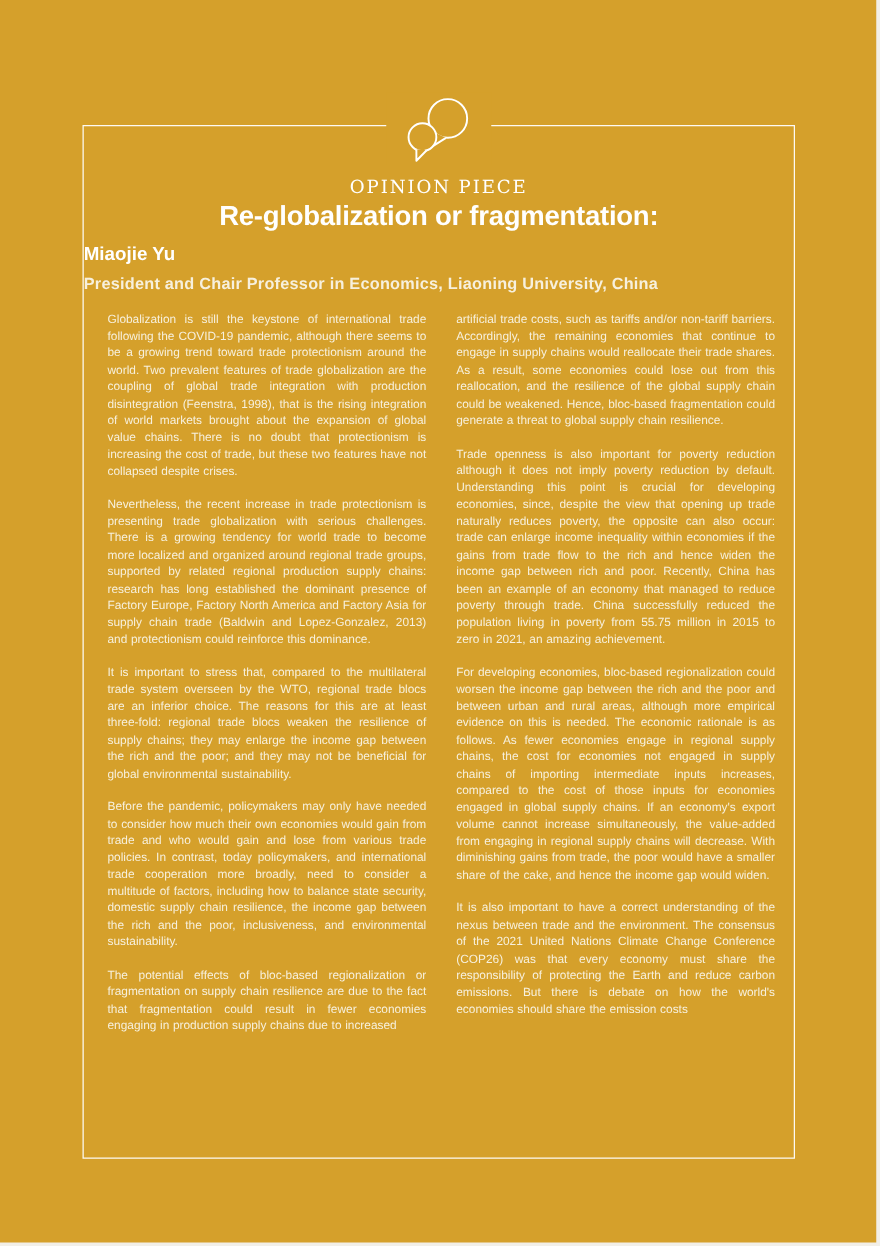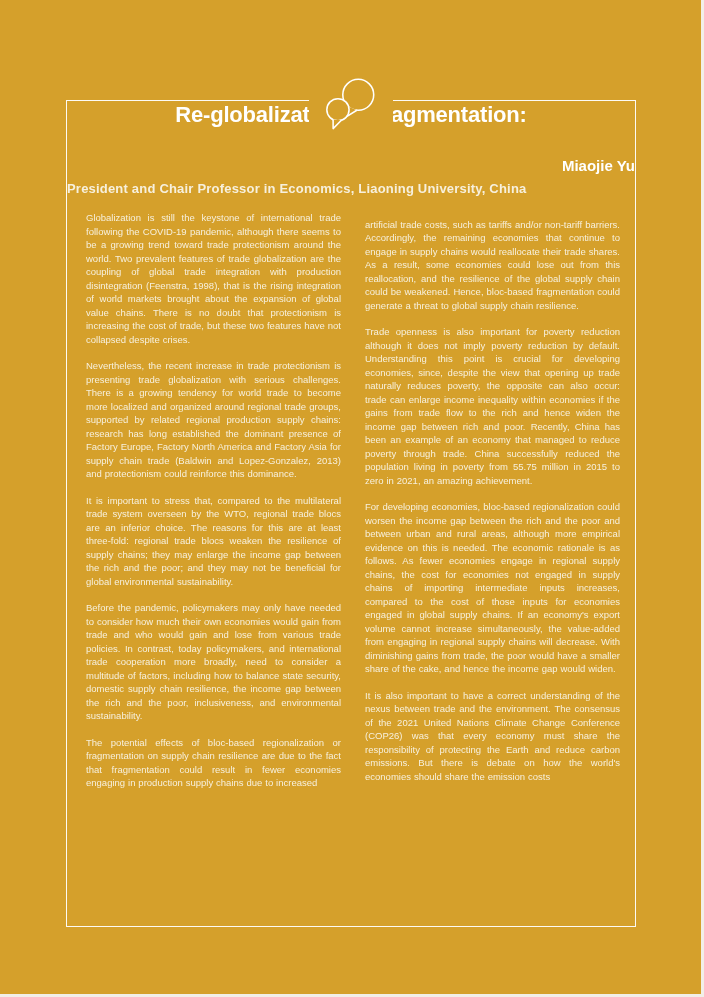--- a/index.html
+++ b/index.html
@@ -42,41 +42,40 @@
   }
   .title{
     text-align:center;
     font-size:22px;
     line-height:28px;
     font-weight:bold;
     color:var(--white);
     letter-spacing:-0.2px;
   }
   .author{
-    margin-top:28px;
-    text-align:right;
+    margin-top:8px;
+    text-align:left;
     font-size:15px;
     line-height:18px;
     font-weight:bold;
     color:var(--white);
   }
   .affiliation{
     margin-top:8px;
     font-size:13px;
     line-height:12px;
     font-weight:bold;
     color:var(--cream);
     letter-spacing:0.2px;
   }
   .columns{
     display:flex;
     gap:24px;
     margin-top:16px;
     padding:0 15px 0 19px;
-    align-items:center;
   }
   .col{flex:1;min-width:0;}
   .body-para{
     font-size:9.5px;
     line-height:13.5px;
     color:var(--cream);
     text-align:justify;
     margin:0 0 13px 0;
     word-spacing:0.3px;
   }
@@ -101,20 +100,21 @@
       <span>
         <svg width="58" height="58" viewBox="0 0 60 60" xmlns="http://www.w3.org/2000/svg">
           <circle cx="37.5" cy="21.5" r="16" fill="none" stroke="#ffffff" stroke-width="1.6"></circle>
           <path d="M27 33.5 L22.5 46 L36 37.5" fill="#d5a02b" stroke="#ffffff" stroke-width="1.6" stroke-linejoin="round"></path>
           <circle cx="16.5" cy="37" r="11.5" fill="#d5a02b" stroke="#ffffff" stroke-width="1.6"></circle>
           <path d="M11.5 47 L11.5 56.5 L20 47.8" fill="#d5a02b" stroke="#ffffff" stroke-width="1.6" stroke-linejoin="round"></path>
         </svg>
       </span>
     </div>
 
+    <div class="kicker">OPINION PIECE</div>
 
     <h1 class="title"><span>Re-globalization or fragmentation:</span><br></h1>
 
     <div class="author">Miaojie Yu</div>
 
     <div class="affiliation">President and Chair Professor in Economics, Liaoning University, China</div>
 
     <div class="columns">
       <div class="col">
           <p class="body-para">Globalization is still the keystone of international trade following the COVID-19 pandemic, although there seems to be a growing trend toward trade protectionism around the world. Two prevalent features of trade globalization are the coupling of global trade integration with production disintegration (Feenstra, 1998), that is the rising integration of world markets brought about the expansion of global value chains. There is no doubt that protectionism is increasing the cost of trade, but these two features have not collapsed despite crises.</p>

